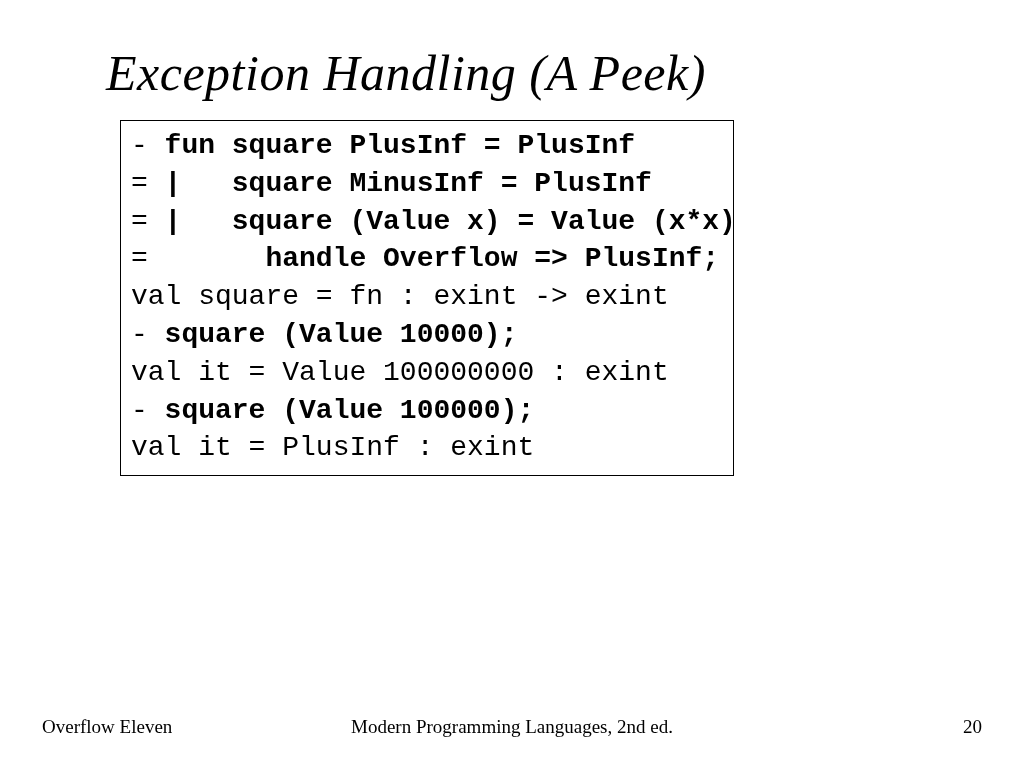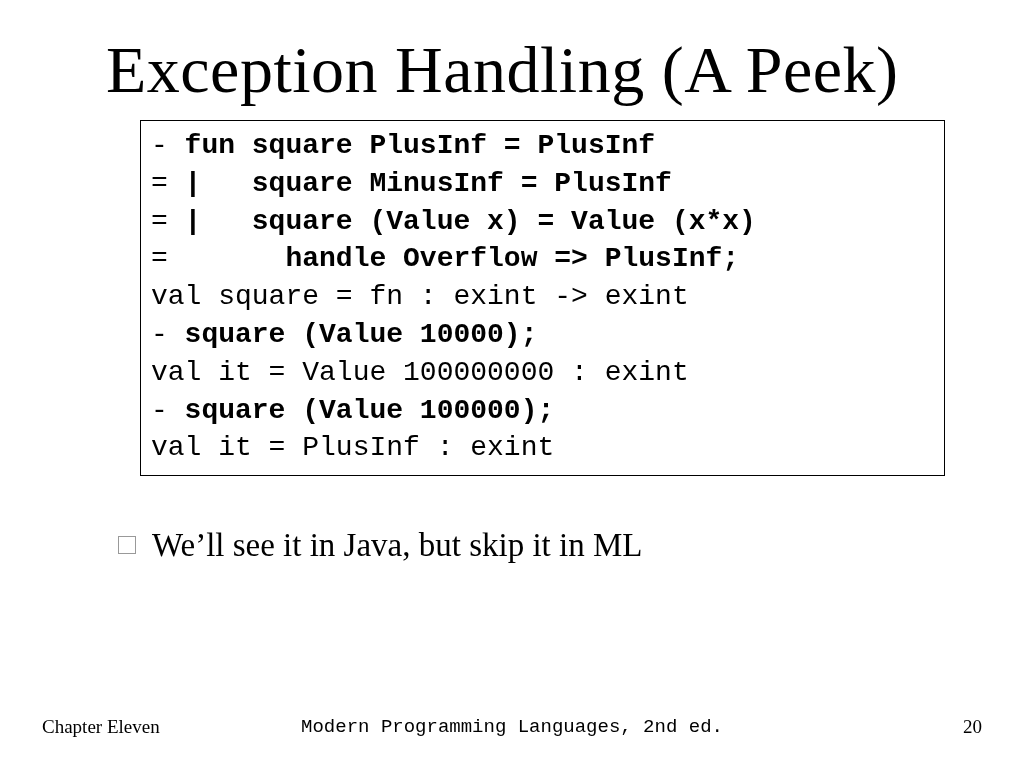--- a/index.html
+++ b/index.html
@@ -13,30 +13,31 @@
   }
   .slide {
     position: relative;
     width: 1024px;
     height: 768px;
     box-sizing: border-box;
   }
   .title {
     position: absolute;
     left: 106px;
-    top: 32px;
-    font-size: 66px;
+    top: 44px;
+    font-size: 50px;
     font-weight: 400;
     letter-spacing: 0.5px;
+    font-style: italic;
   }
   .codebox {
     position: absolute;
-    left: 140px;
+    left: 120px;
     top: 120px;
-    width: 805px;
+    width: 614px;
     border: 1.5px solid #000;
     box-sizing: border-box;
     padding: 6px 28px 8px 10px;
     font-family: "Courier New", Courier, monospace;
     font-size: 28px;
     line-height: 1.35;
     white-space: pre;
   }
   .codebox .b { font-weight: bold; }
   .bullets {
@@ -73,21 +74,20 @@
   }
   .footer .left {
     position: absolute;
     left: 42px;
   }
   .footer .center {
     position: absolute;
     left: 0;
     right: 0;
     text-align: center;
-    font-family: Liberation Mono, monospace;
   }
   .footer .right {
     position: absolute;
     right: 42px;
   }
 </style>
 </head>
 <body>
 
 <div class="slide">
@@ -98,25 +98,21 @@
 <span>= </span><span class="b">|   square MinusInf = PlusInf</span>
 <span>= </span><span class="b">|   square (Value x) = Value (x*x)</span>
 <span>= </span><span class="b">      handle Overflow =&gt; PlusInf;</span>
 <span>val square = fn : exint -&gt; exint</span>
 <span>- </span><span class="b">square (Value 10000);</span>
 <span>val it = Value 100000000 : exint</span>
 <span>- </span><span class="b">square (Value 100000);</span>
 <span>val it = PlusInf : exint</span></div>
 
   <div class="bullets">
-    <div class="bullet">
-      <div class="marker"></div>
-      <div class="text">We’ll see it in Java, but skip it in ML</div>
-    </div>
   </div>
 
   <div class="footer">
-    <div class="left">Chapter Eleven</div>
+    <div class="left">Overflow Eleven</div>
     <div class="center">Modern Programming Languages, 2nd ed.</div>
     <div class="right">20</div>
   </div>
 
 </div>
 
 </body></html>

